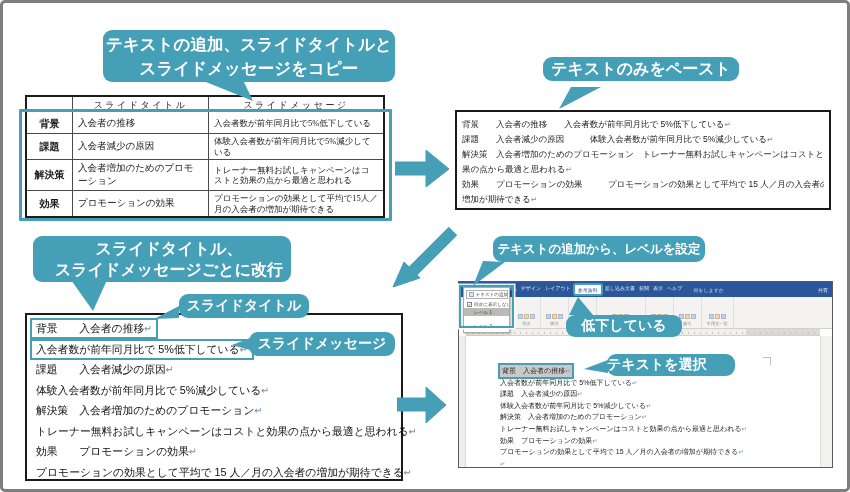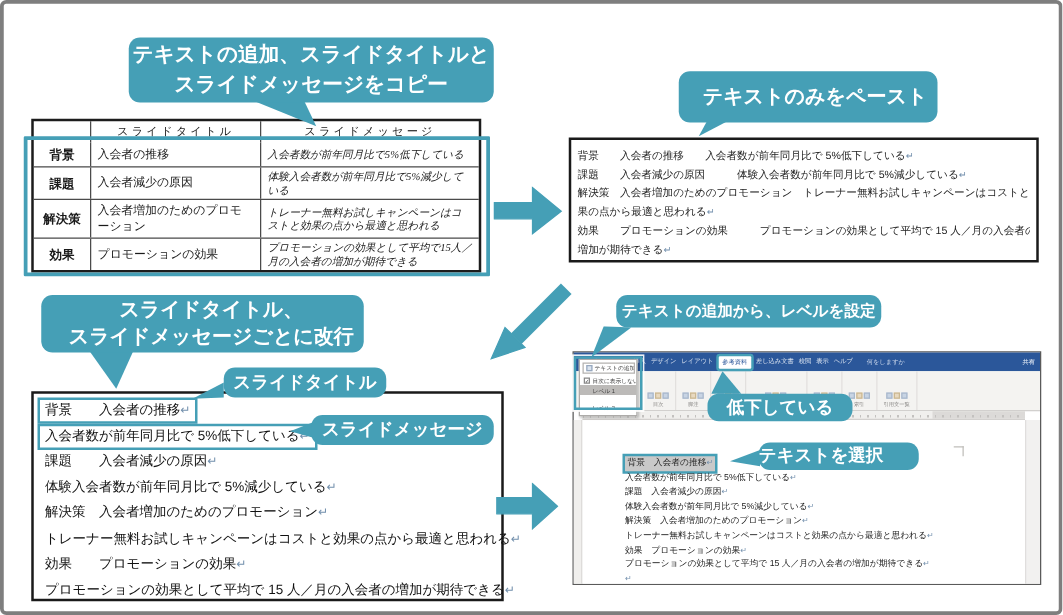--- a/index.html
+++ b/index.html
@@ -7,38 +7,38 @@
   .canvas{position:relative;width:850px;height:492px;background:#fff;border:3px solid #7e7e7e;border-radius:5px;box-sizing:border-box;overflow:hidden;}
 
   
   .callout{position:absolute;background:#459fb6;color:#fff;font-weight:bold;border-radius:9px;display:flex;flex-direction:column;justify-content:center;z-index:8;}
   .tail{position:absolute;z-index:7;}
   .tail polygon{fill:#459fb6;}
   .arrow{position:absolute;z-index:6;}
   .arrow polygon,.arrow line{fill:#459fb6;stroke:#459fb6;}
 
   .c-copy{left:100px;top:27px;width:292px;height:52px;font-size:16.5px;line-height:24px;text-align:center;}
-  .c-paste{left:540px;top:54px;width:196px;height:41px;font-size:16px;text-align:center;padding-left:11px;}
+  .c-paste{left:540px;top:54px;width:196px;height:24px;font-size:16px;text-align:center;}
   .c-break{left:30px;top:233px;width:244px;height:46px;font-size:16px;line-height:21px;padding-left:14px;text-align:center;}
   .c-title-tag{left:176px;top:291px;width:130px;height:24px;font-size:14px;text-align:center;}
   .c-msg-tag{left:246px;top:329px;width:146px;height:24px;font-size:14px;text-align:center;}
   .c-level{left:466px;top:233px;width:212px;height:26px;font-size:12.5px;text-align:center;margin-left:24px;}
   .c-tab{left:563px;top:312px;width:116px;height:22px;font-size:14px;text-align:center;}
   .c-select{left:604px;top:351px;width:128px;height:22px;font-size:14px;text-align:left;}
 
   
   .srcTable{position:absolute;left:22px;top:92px;width:356px;border:2px solid #1c1c1c;background:#fff;font-family:"Liberation Serif","DejaVu Serif",serif;color:#1a1a1a;z-index:1;}
   .trow{display:grid;grid-template-columns:45px 136px 1fr;border-top:1px solid #4a4a4a;}
   .trow:first-child{border-top:none;}
   .tcell{display:flex;align-items:center;border-left:1px solid #4a4a4a;padding:2px 5px;min-height:19px;box-sizing:border-box;}
   .tcell:first-child{border-left:none;justify-content:center;}
   .thead .tcell{font-size:9px;letter-spacing:2.5px;justify-content:center;min-height:14px;}
   .tlabel{font-weight:bold;font-size:10px;}
   .ttitle{font-size:9.5px;}
-  .tmsg{font-size:8.5px;line-height:10.5px;font-style:italic;}
+  .tmsg{font-size:8.5px;line-height:10.5px;}
   .selbox{position:absolute;left:16px;top:106px;width:367px;height:106px;border:3px solid #459fb6;z-index:3;border-radius:1px;}
 
   
   .pastebox{position:absolute;left:452px;top:107px;width:376px;height:100px;border:2px solid #1a1a1a;box-sizing:border-box;padding:5px 5px;background:#fff;z-index:1;}
   .s2line{font-size:8.5px;line-height:15px;white-space:nowrap;color:#222;overflow:hidden;}
 
   
   .s3box{position:absolute;left:22px;top:310px;width:378px;height:168px;border:2px solid #1a1a1a;box-sizing:border-box;padding:3px 4px 0 9px;background:#fff;z-index:1;}
   .s3line{font-size:10.8px;line-height:20.5px;white-space:nowrap;color:#111;}
   .s3text{display:inline-block;line-height:15px;}

